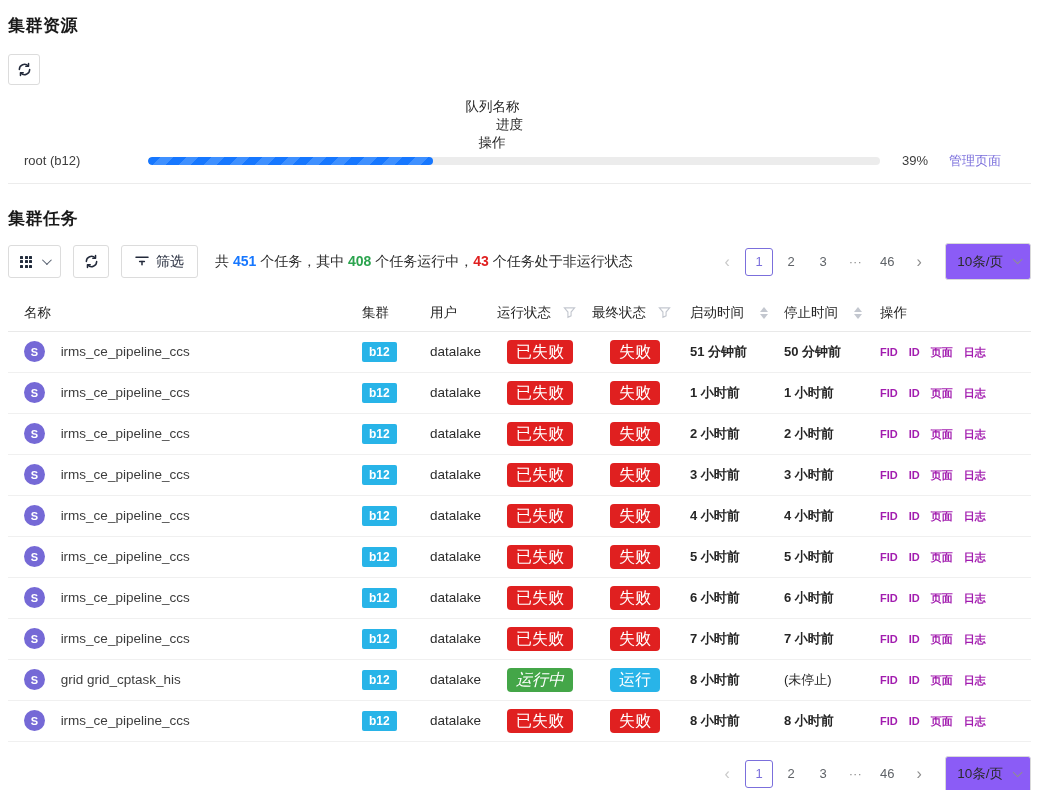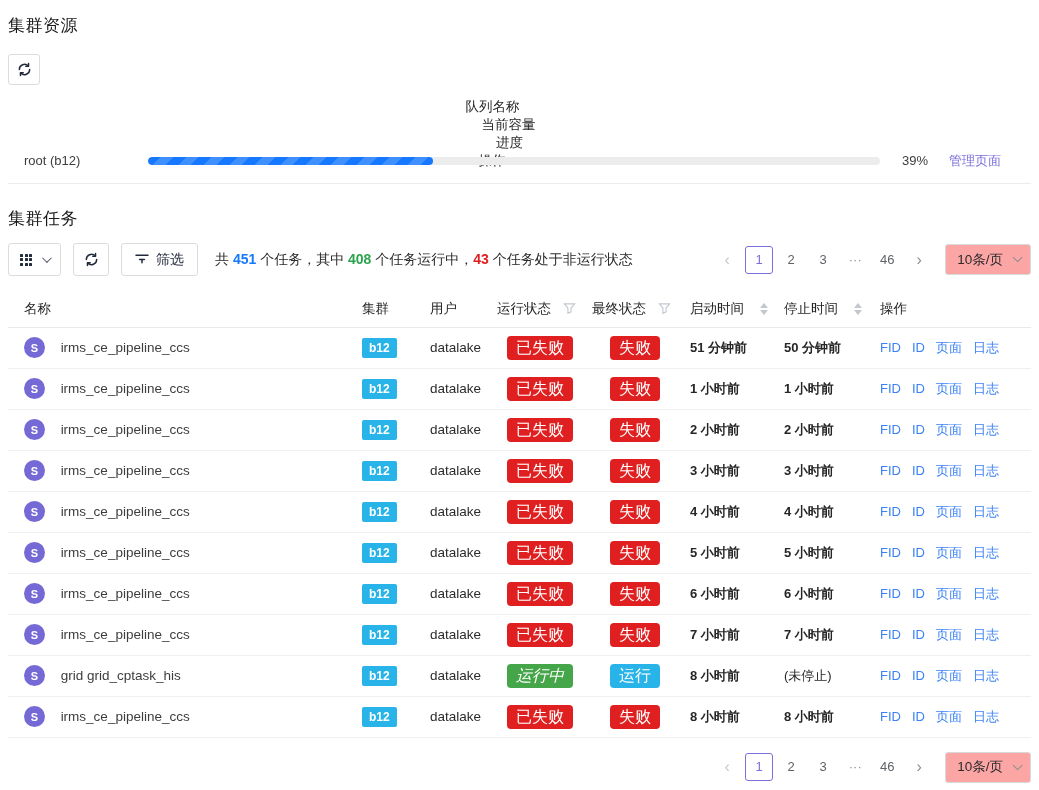--- a/index.html
+++ b/index.html
@@ -3,21 +3,21 @@
 <meta charset="utf-8">
 <style>
   * { box-sizing: border-box; margin: 0; padding: 0; }
   html,body { width: 1039px; height: 790px; background: #fff; overflow: hidden; }
   body {
     font-family: "Liberation Sans", "DejaVu Sans", sans-serif;
     color: #262626;
     padding: 14px 8px 0 8px;
     font-size: 13px;
   }
-  .section-title { font-size: 17px; font-weight: 400; color: #1a1a1a; letter-spacing: .5px; }
+  .section-title { font-size: 17px; font-weight: 700; color: #1a1a1a; letter-spacing: .5px; }
 
   
   .icon-btn {
     display: inline-flex; align-items: center; justify-content: center;
     width: 32px; height: 31px; background: #fff;
     border: 1px solid #dcdcdc; border-radius: 3px; cursor: pointer; color: #22293a;
   }
   .icon-btn svg { display:block; }
   .toolbar { display: flex; align-items: center; margin-top: 13px; }
   .btn {
@@ -63,22 +63,22 @@
     min-width: 28px; height: 28px; line-height: 28px; text-align: center;
     margin-left: 4px; cursor: pointer; border-radius: 3px; user-select: none;
   }
   .pg-arrow { font-size: 16px; }
   .pg-prev { color: #c9c9c9; }
   .pg-next { color: #8f8f8f; }
   .pg-active { border: 1px solid #7b6fdc; color: #7b6fdc; line-height: 26px; }
   .pg-ellipsis { cursor: default; color: #8f8f8f; }
   .page-size-select {
     display: inline-flex; align-items: center; gap: 9px; margin-left: 12px;
-    height: 31px; border: 1px solid #d9d9d9; border-radius: 3px;
-    padding: 0 11px; font-size: 13.5px; color: #2b2b2b; cursor: pointer; background: #fca5a5;
+    height: 37px; border: 1px solid #d9d9d9; border-radius: 3px;
+    padding: 0 11px; font-size: 13.5px; color: #2b2b2b; cursor: pointer; background: #8b5cf6;
   }
   .page-size-select .chev { transform: rotate(45deg) translateY(-3px); border-color: #8f8f8f; }
   .pagination-row { display: flex; margin-top: 14px; }
 
   
   .task-table { width: 100%; border-collapse: collapse; table-layout: fixed; margin-top: 15px; }
   .task-table th {
     text-align: left; font-weight: 500; color: #262626; font-size: 13.5px;
     height: 36px; border-bottom: 1px solid #e9e9e9; white-space: nowrap;
   }
@@ -108,21 +108,21 @@
   .td-user { color: #2b2b2b; font-size: 13.5px; }
   .badge {
     display: inline-block; color: #fff; font-size: 16px;
     padding: 4px 9px; border-radius: 4px; line-height: 1;
   }
   .badge-danger { background: #e02020; }
   .badge-success { background: #44a648; font-style: italic; }
   .badge-info { background: #28b4e8; }
   .td-start, .td-stop { font-weight: 700; color: #262626; font-size: 13px; }
   td.stop-regular { font-weight: 400; }
-  .op-link { color: #3b82f6; font-size: 13px; margin-right: 11px; cursor: pointer; text-decoration: none; }
+  .op-link { color: #a21caf; font-size: 11px; margin-right: 11px; cursor: pointer; text-decoration: none; font-weight: bold; }
 </style>
 </head>
 <body>
 
 
 
 
 <h2 class="section-title">集群资源</h2>
 
 <button class="icon-btn res-refresh">
@@ -132,21 +132,20 @@
       <path d="M2.5 8a5.5 5.5 0 0 1 9.5-3.8"></path>
       <path d="M12.3 1.7v2.9H9.4"></path>
       <path d="M3.7 14.3v-2.9h2.9"></path>
     </svg>
   </span>
 </button>
 
 <div class="res-table">
   <div class="res-header">
     <div class="col-queue">队列名称</div>
-    <div class="col-capacity">当前容量</div>
     <div class="col-progress">进度</div>
     <div class="col-raction">操作</div>
   </div>
   <div class="res-row">
     <div class="col-queue">root (b12)</div>
     <div class="col-capacity">
       <div class="progress-track">
         <div class="progress-fill" style="width: 39%;"></div>
       </div>
     </div>

